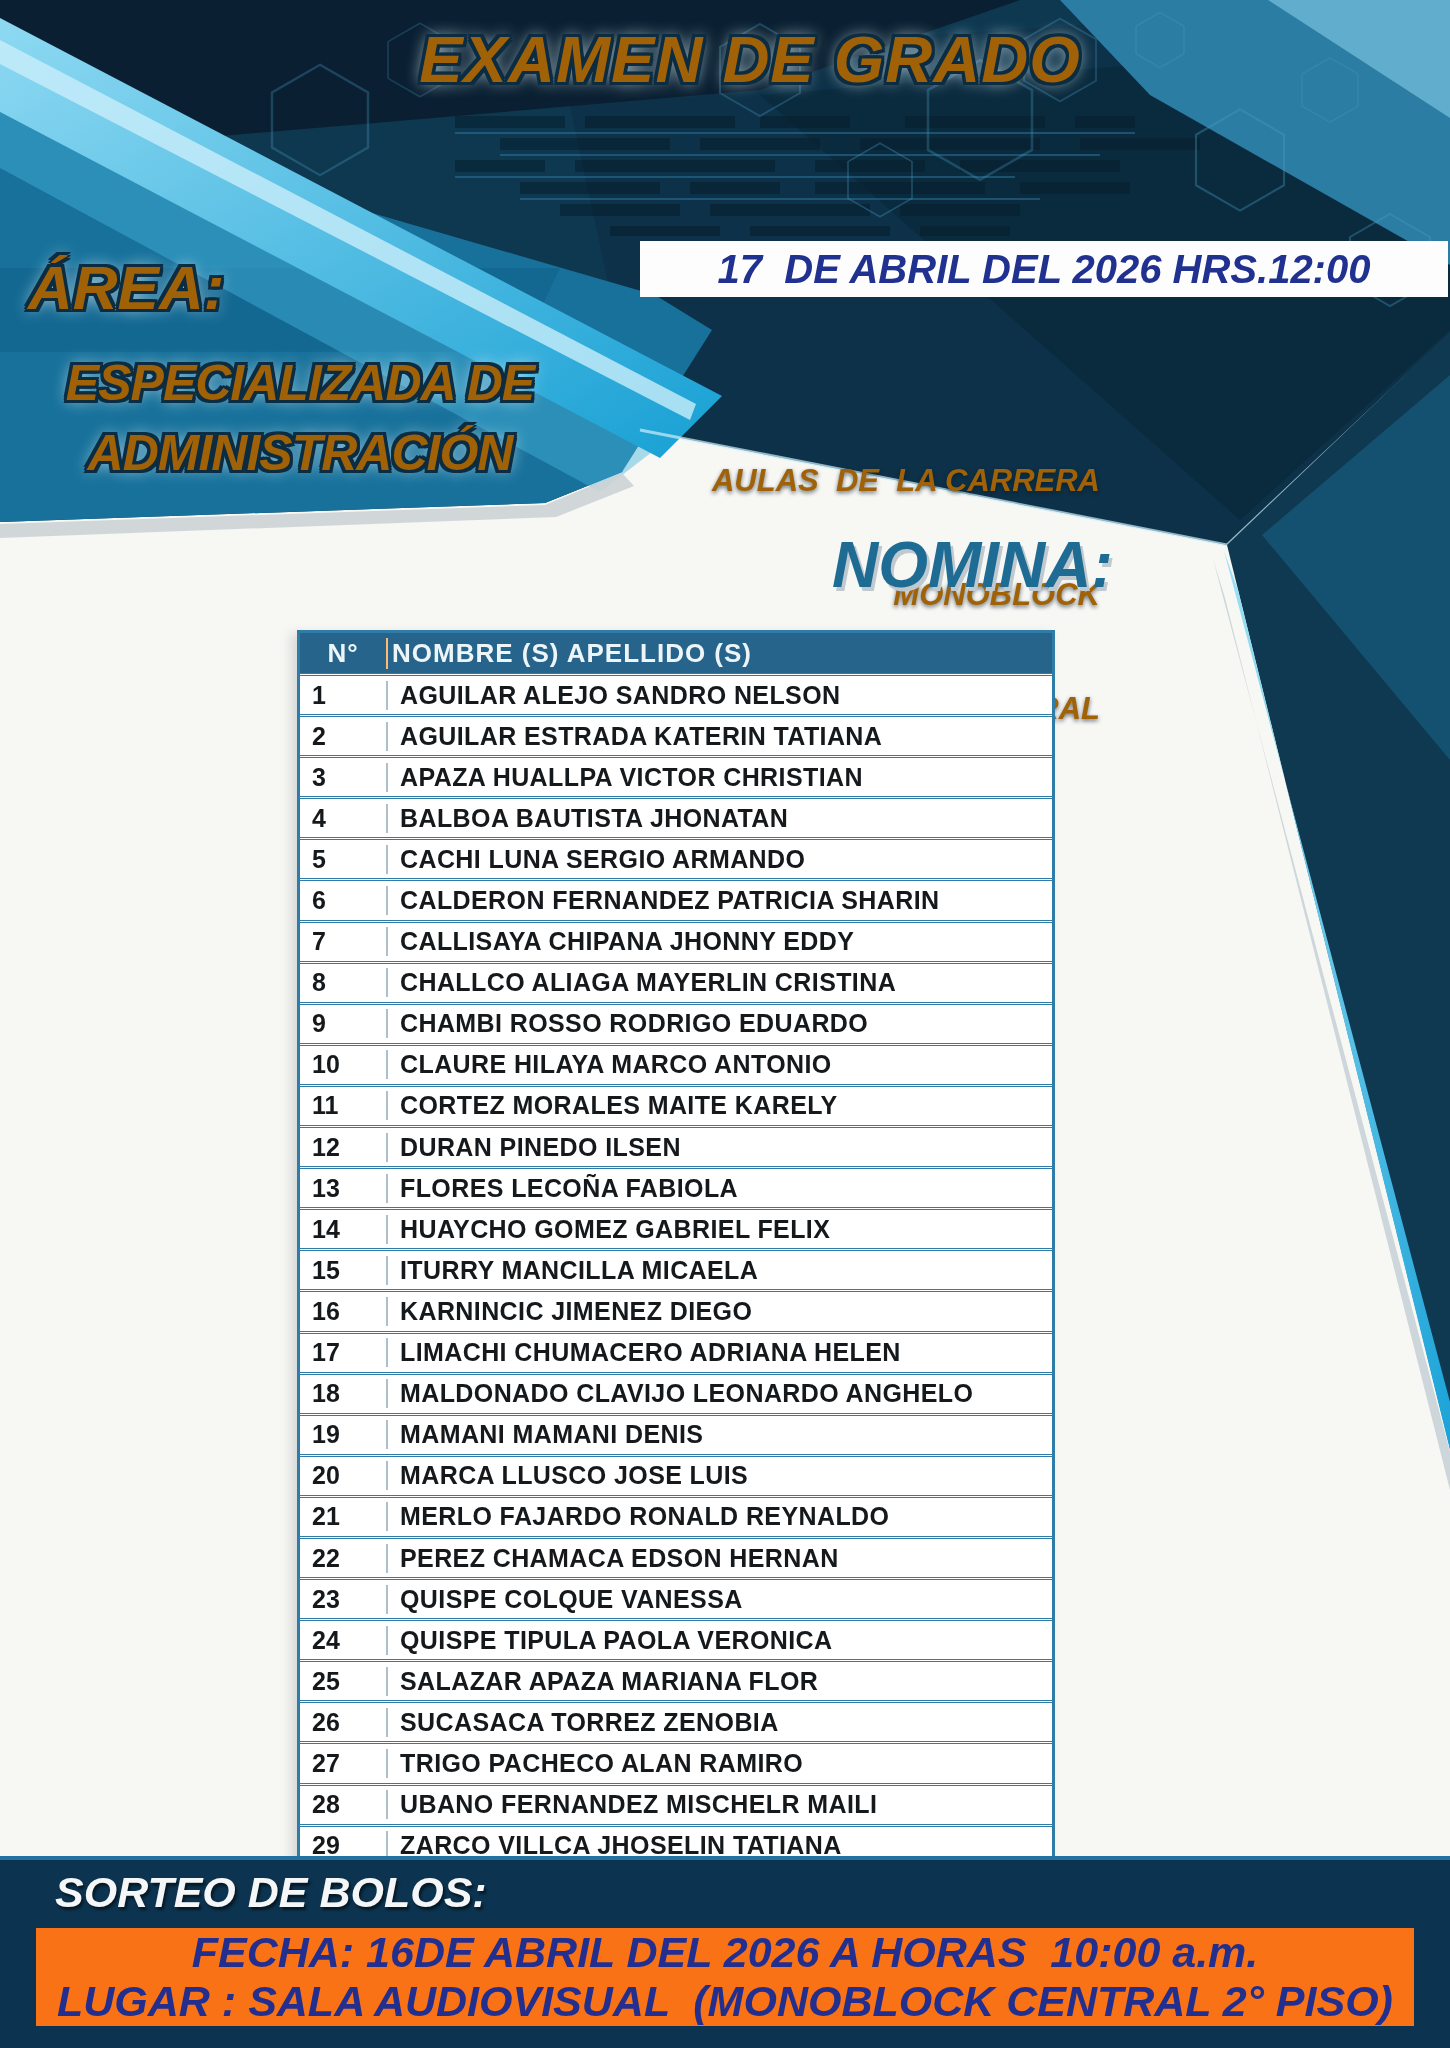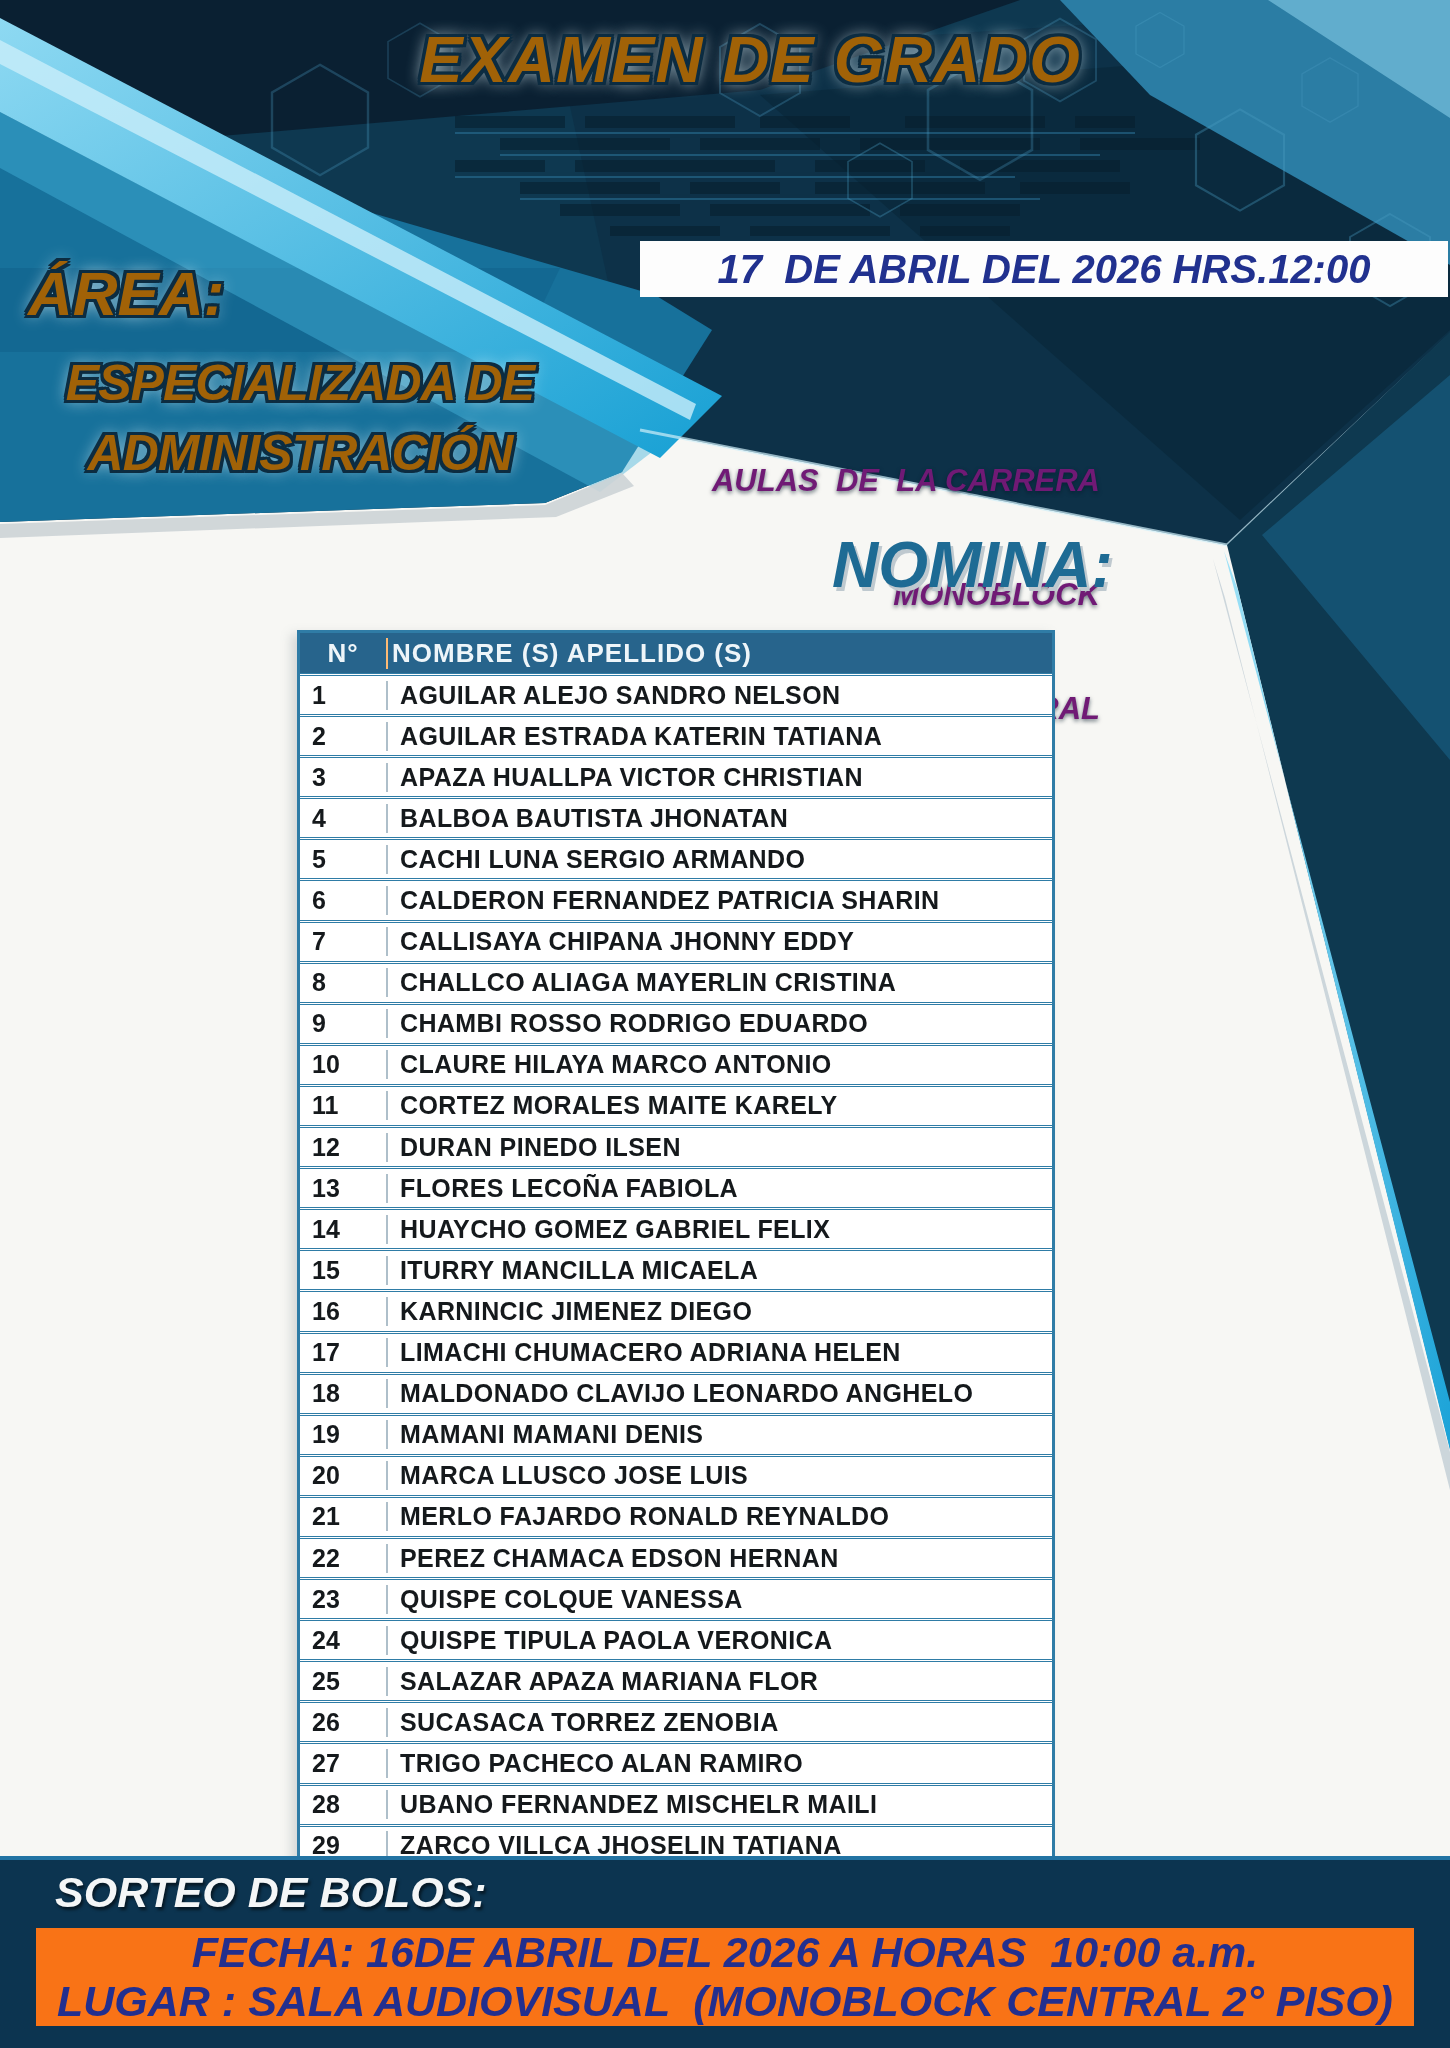--- a/index.html
+++ b/index.html
@@ -24,28 +24,28 @@
     position:absolute;left:395px;top:22px;width:710px;margin:0;
     font-size:65px;text-align:center;letter-spacing:1px;
   }
   .date-banner{
     position:absolute;left:640px;top:241px;width:808px;height:56px;
     background:#fdfdfd;display:flex;align-items:center;justify-content:center;
   }
   .date-banner span{
     font-size:40px;font-weight:700;font-style:italic;color:#21318f;white-space:pre-wrap;
   }
-  .area-label{position:absolute;left:28px;top:258px;font-size:62px;}
+  .area-label{position:absolute;left:28px;top:252px;font-size:62px;}
   .area-lines{
     position:absolute;left:30px;top:348px;width:540px;text-align:center;
     font-size:50px;line-height:70px;letter-spacing:-1px;
   }
   .location{
     position:absolute;left:690px;top:386px;width:410px;text-align:right;
-    color:#701a75;font-weight:700;font-style:italic;font-size:31px;line-height:38px;
+    color:#a16207;font-weight:700;font-style:italic;font-size:31px;line-height:38px;
     text-shadow:0 2px 4px rgba(5,25,40,.6);white-space:pre-wrap;
   }
   .nomina{
     position:absolute;left:832px;top:528px;
     font-size:64px;font-weight:700;font-style:italic;color:#1e6b94;
     letter-spacing:0;
     text-shadow:3px 4px 0 #bfc9cf;
   }
 
   

